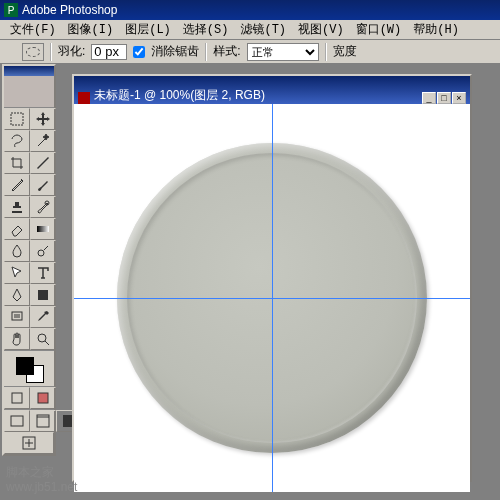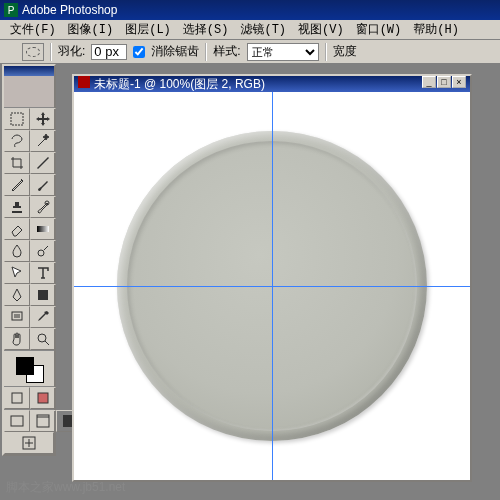--- a/index.html
+++ b/index.html
@@ -20,30 +20,30 @@
 .toolbox-head { height: 10px; background: linear-gradient(#0a246a, #4a6eba); }
 .tool-preview { height: 32px; border-bottom: 1px solid #888; background: #c0b8b4; display:flex; align-items:center; justify-content:center; color:#333; font-size:9px; }
 .tools-grid { display: grid; grid-template-columns: 1fr 1fr; }
 .tool { width: 26px; height: 22px; border: 1px outset #d4d0c8; display: flex; align-items: center; justify-content: center; position: relative; }
 .tool svg { width: 16px; height: 16px; }
 .swatches { height: 36px; display: flex; align-items: center; justify-content: center; position: relative; border-top: 1px solid #888; }
 .sw-fg { position: absolute; width: 18px; height: 18px; border: 1px solid #000; background: #000; left: 12px; top: 6px; z-index: 2; }
 .sw-bg { position: absolute; width: 18px; height: 18px; border: 1px solid #000; background: #fff; left: 22px; top: 14px; }
 .mode-row { display: grid; grid-template-columns: 1fr 1fr; border-top: 1px solid #888; }
 .doc-window { position: absolute; left: 72px; top: 74px; width: 400px; height: 408px; border: 2px outset #d4d0c8; background: #d4d0c8; }
-.doc-title { height: 16px; background: linear-gradient(#0a246a, #3a60c0); color: #fff; display: flex; align-items: flex-start; padding: 0 4px; font-size: 11px; }
+.doc-title { height: 28px; background: linear-gradient(#0a246a, #3a60c0); color: #fff; display: flex; align-items: flex-end; padding: 0 4px; font-size: 11px; }
 .doc-title .icon { width: 12px; height: 12px; background: #a00; margin-right: 4px; }
 .doc-title .wbtns { margin-left: auto; display: flex; gap: 1px; }
 .doc-title .wbtn { width: 14px; height: 12px; background: #d4d0c8; border: 1px outset #fff; display: flex; align-items: center; justify-content: center; font-size: 9px; color: #000; }
 .canvas-area { position: relative; background: #fff; width: 100%; height: calc(100% - 16px); overflow: hidden; }
 .plate { position: absolute; left: 50%; top: 50%; width: 310px; height: 310px; transform: translate(-50%, -50%); border-radius: 50%; background: radial-gradient(circle at 46% 40%, #c6c8c0 0%, #bcbeb6 55%, #a8aaa0 100%); box-shadow: inset 3px 3px 8px rgba(255,255,255,0.6), inset -4px -4px 10px rgba(0,0,0,0.25), 2px 2px 4px rgba(0,0,0,0.2); }
 .plate::before { content:""; position:absolute; inset:10px; border-radius:50%; box-shadow: inset 2px 2px 5px rgba(0,0,0,0.15), inset -1px -1px 3px rgba(255,255,255,0.3); }
 .guide-v { position: absolute; top: 0; bottom: 0; left: 50%; width: 1px; background: #3a80ff; }
 .guide-h { position: absolute; left: 0; right: 0; top: 50%; height: 1px; background: #3a80ff; }
-.watermark { position: absolute; left: 6px; bottom: 6px; color: #888; font-size: 11px; display:flex; flex-direction:row; line-height:1.2;justify-content:space-between; }
+.watermark { position: absolute; left: 6px; bottom: 6px; color: #888; font-size: 11px; display:flex; flex-direction:column; line-height:1.2;justify-content:space-between; }
 </style>
 </head>
 <body>
 
 <div class="titlebar">
   <span class="icon">P</span>
   <span>Adobe Photoshop</span>
 </div>
 
 <div class="menubar">

